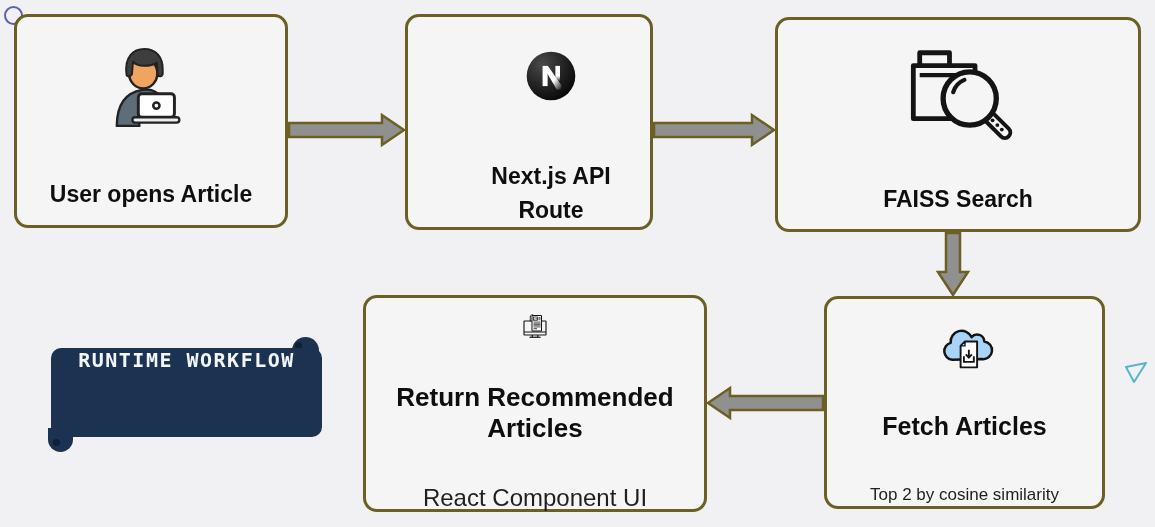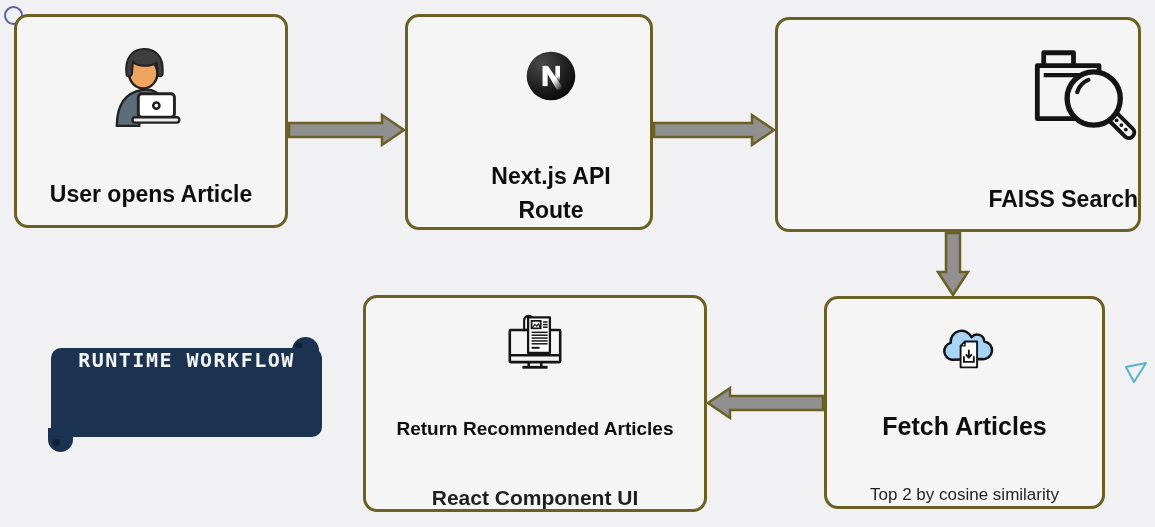--- a/index.html
+++ b/index.html
@@ -10,27 +10,27 @@
   .node{position:absolute;box-sizing:border-box;background:#f5f5f6;
         border:3px solid #6b5f23;border-radius:14px;
         display:flex;flex-direction:column;align-items:center;text-align:center;gap:40px;}
   .node .title{font-weight:bold;font-size:23px;color:#0e0e0e;line-height:30px;}
   .node .subtitle{font-size:17px;color:#1f1f1f;line-height:22px;margin-top:3px;}
 
   #node-user{left:14px;top:14px;width:274px;height:214px;padding-top:28px;}
   #node-user .title{margin-top:12px;}
   #node-next{left:405px;top:14px;width:248px;height:216px;padding-top:32px;padding-left:44px;}
   #node-next .title{margin-top:16px;max-width:190px;line-height:34px;}
-  #node-faiss{left:775px;top:17px;width:366px;height:215px;padding-top:20px;align-items:flex-end;}
+  #node-faiss{left:775px;top:17px;width:366px;height:215px;padding-top:20px;}
   #node-faiss .title{margin-top:4px;}
   #node-fetch{left:824px;top:296px;width:281px;height:213px;padding-top:26px;}
   #node-fetch .title{margin-top:2px;font-size:25px;}
   #node-return{left:363px;top:295px;width:344px;height:217px;padding-top:16px;}
-  #node-return .title{margin-top:4px;font-size:19px;line-height:31px;max-width:335px;}
-  #node-return .subtitle{font-size:21px;font-weight:bold;}
+  #node-return .title{margin-top:4px;font-size:26px;line-height:31px;max-width:335px;}
+  #node-return .subtitle{font-size:24px;}
 
   
   .arrows{position:absolute;left:0;top:0;width:1155px;height:527px;}
   .arrows polygon{fill:#909090;stroke:#6b5f23;stroke-width:2.5;}
 
   
   .banner{position:absolute;left:51px;top:337px;width:271px;height:115px;}
   .banner-curl-tr{position:absolute;right:3px;top:0;width:27px;height:22px;
                   background:#1b3350;border-radius:14px 14px 0 0;}
   .banner-curl-tr::after{content:'';position:absolute;left:3px;top:5px;width:7px;height:7px;

